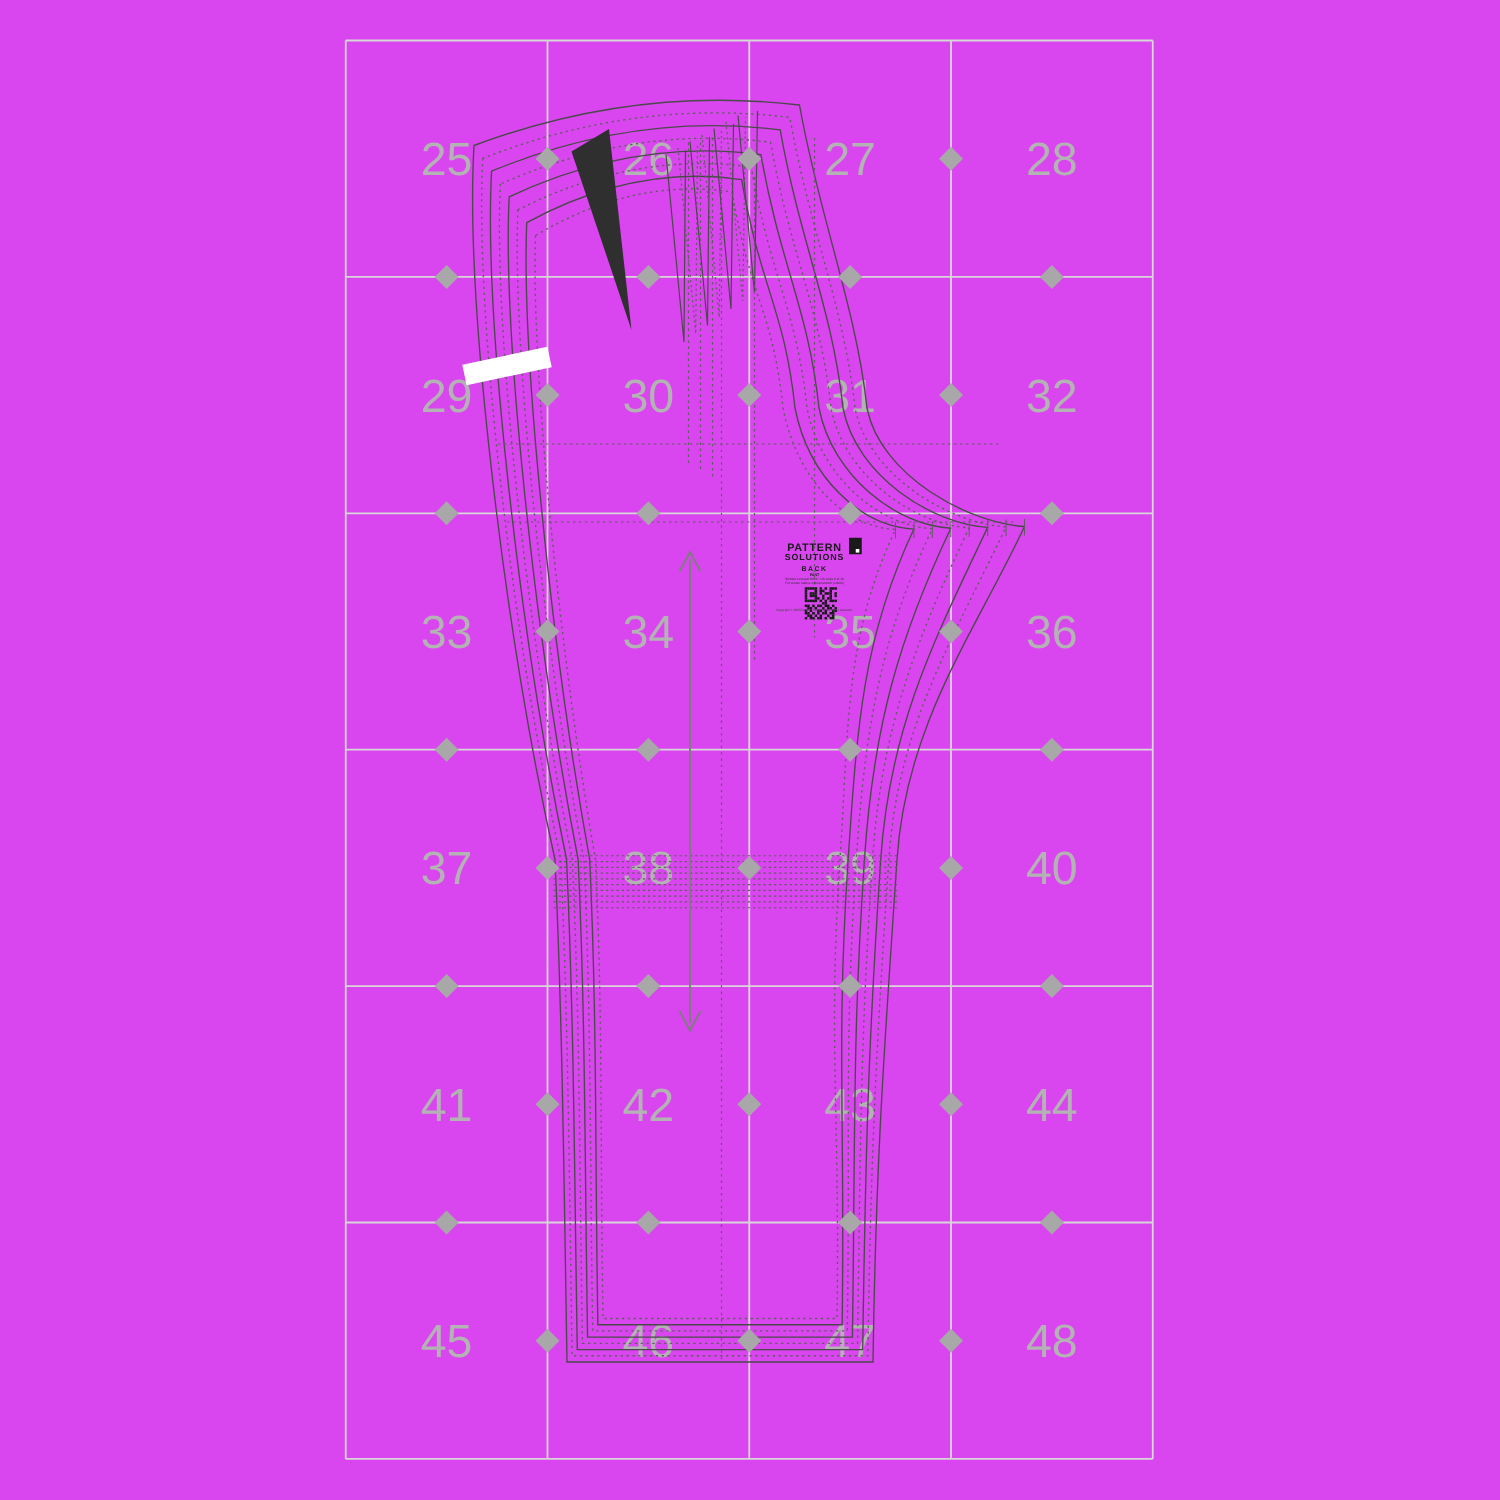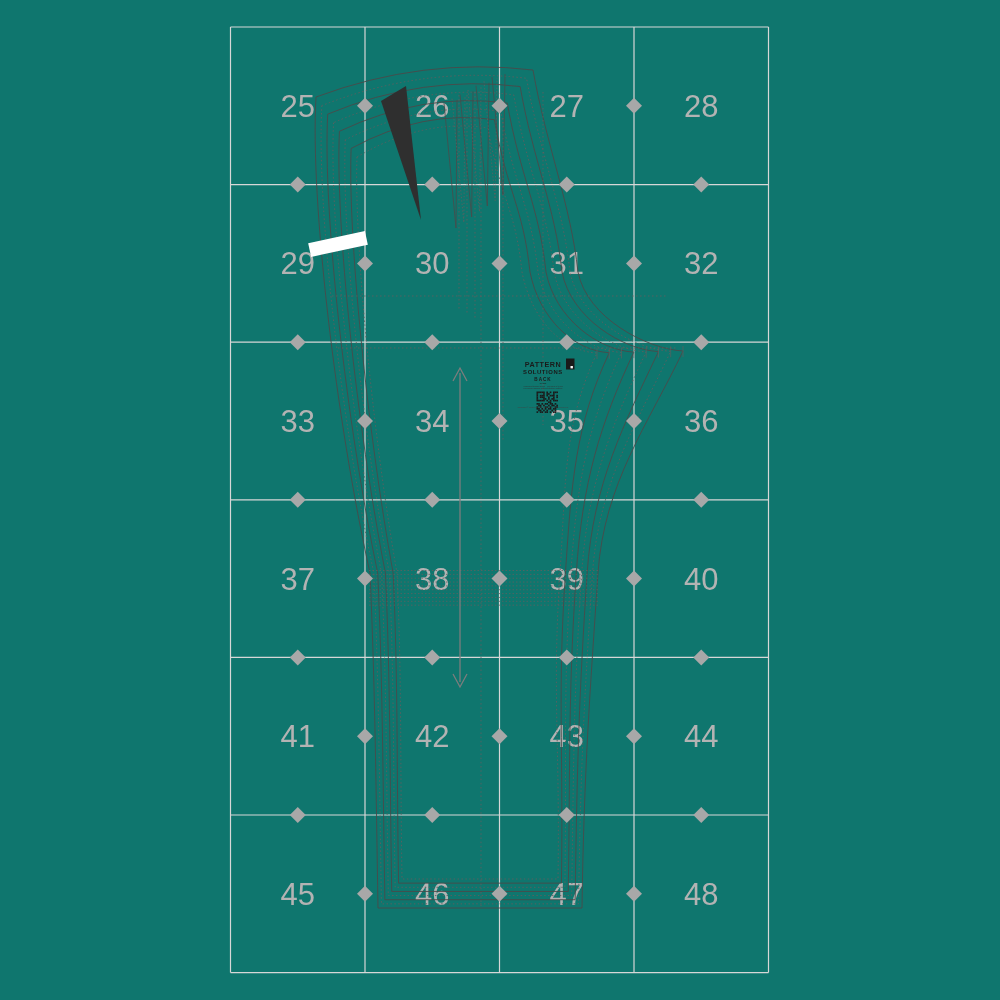--- a/index.html
+++ b/index.html
@@ -1,16 +1,16 @@
 <!DOCTYPE html>
 <html><head>
 <meta charset="utf-8">
 <style>
   html,body{margin:0;padding:0;background:#ffffff;}
-  #stage{position:relative;width:1000px;height:1000px;background:#0f766e;overflow:hidden;
+  #stage{position:relative;width:1000px;height:1000px;background:#d946ef;overflow:hidden;
          font-family:"Liberation Sans", sans-serif;}
   svg text{font-family:"Liberation Sans", sans-serif;}
 </style>
 </head>
 <body>
 
 <div id="stage">
   <svg id="sheet-svg" width="1000" height="1000" viewBox="0 0 1000 1000">
 
     <g id="grid-lines">

